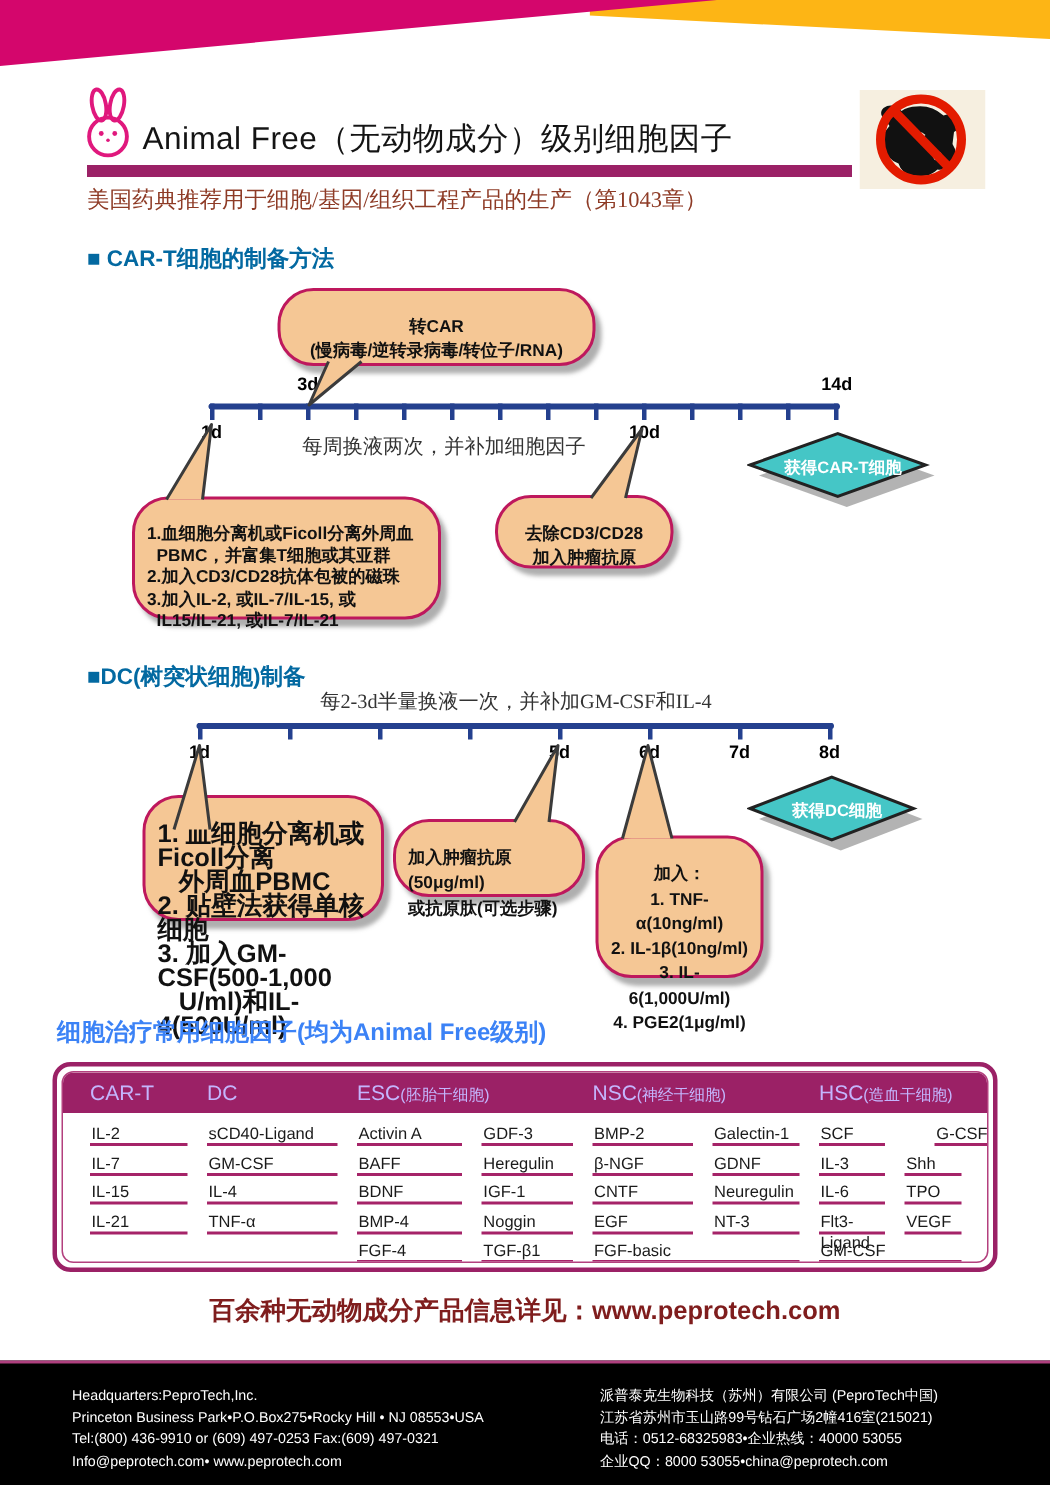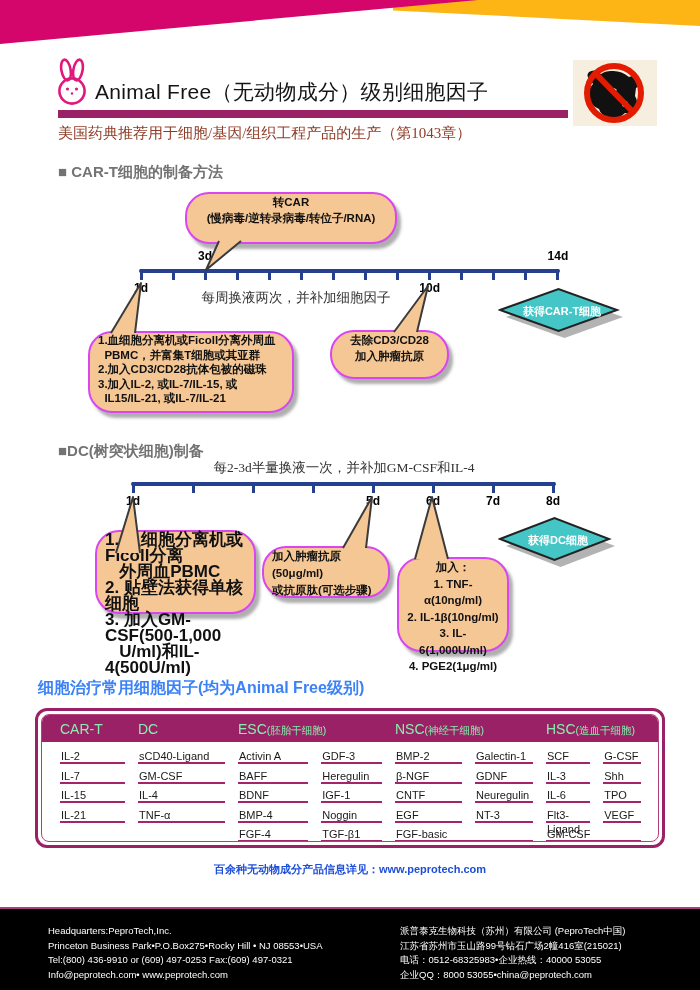--- a/index.html
+++ b/index.html
@@ -8,52 +8,52 @@
   .abs{position:absolute;}
   
   .wedge-m{left:0;top:0;width:478px;height:44px;background:#D4066C;
            clip-path:polygon(0 0,100% 0,0 100%);z-index:3;}
   .wedge-y{left:393px;top:0;width:307px;height:26px;background:#FDB515;
            clip-path:polygon(0 0,100% 0,100% 100%,0 40%);z-index:2;}
   .page-title{left:95px;top:78px;font-size:21px;color:#141414;letter-spacing:.3px;z-index:4;}
   .title-bar{left:58px;top:110px;width:510px;height:8px;background:#9B2166;z-index:4;}
   .page-subtitle{left:58px;top:124px;font-family:"Liberation Serif",serif;
                  font-size:15px;color:#8E3B26;z-index:4;}
-  .heading{position:absolute;font-size:15px;font-weight:bold;color:#737373;z-index:4;}
+  .heading{position:absolute;font-size:15px;font-weight:bold;color:#0369a1;z-index:4;}
   
   .diagram{position:absolute;left:0;top:0;width:700px;height:990px;z-index:4;pointer-events:none;}
   .tl-bar{position:absolute;background:#24408E;border-radius:2px;}
   .tl-tick{position:absolute;background:#24408E;}
   .tl-label{position:absolute;font-size:12px;font-weight:bold;color:#000;transform:translateX(-50%);white-space:nowrap;}
   .tl-note{position:absolute;font-family:"Liberation Serif",serif;font-size:13.5px;color:#333;
            transform:translateX(-50%);white-space:nowrap;}
-  .bubble{position:absolute;background:#F5C795;border:2px solid #d946ef;border-radius:24px;
+  .bubble{position:absolute;background:#F5C795;border:2px solid #be185d;border-radius:24px;
           box-shadow:4px 5px 3px rgba(110,110,110,.55);font-weight:bold;color:#111;
-          white-space:pre-line;padding:0 8px;box-sizing:border-box;z-index:5;}
+          white-space:pre-line;padding:16px 8px;box-sizing:border-box;z-index:5;}
   .bubble.center{text-align:center;}
   .tails{position:absolute;left:0;top:0;z-index:6;pointer-events:none;}
   .diamond{position:absolute;z-index:5;display:flex;align-items:center;justify-content:center;}
   .diamond svg{position:absolute;left:0;top:0;}
   .diamond span{position:relative;color:#fff;font-weight:bold;font-size:11px;white-space:nowrap;}
   
   .table-title{left:38px;top:678px;font-size:16px;font-weight:600;color:#3b82f6;z-index:4;}
   .ftable{position:absolute;left:35px;top:708px;width:630px;height:140px;border:3px solid #9B2166;
           border-radius:12px;box-sizing:border-box;padding:3px;background:#fff;z-index:4;}
   .ftable-inner{border:1px solid #B3407E;border-radius:8px;height:100%;box-sizing:border-box;
                 overflow:hidden;display:flex;flex-direction:column;background:#fff;}
   .ft-head,.ft-body{display:grid;grid-template-columns:78px 100px 157px 151px 1fr;padding-left:18px;}
-  .ft-head{background:#9B2166;color:#86efac;height:27px;align-items:center;flex:none;}
+  .ft-head{background:#9B2166;color:#c4b5fd;height:27px;align-items:center;flex:none;}
   .ft-head .main{font-size:14px;}
   .ft-head .sub{font-size:10.5px;}
   .ft-body{padding-top:7px;padding-right:4px;flex:1;}
   .ft-row{height:19.5px;}
   .ft-cell{font-size:11px;color:#1a1a1a;border-bottom:2px solid #A52368;height:15px;line-height:14px;
            box-sizing:border-box;padding-left:1px;margin-right:13px;}
   
-  .bottom-note{left:0;top:862px;width:700px;text-align:center;font-size:11px;font-weight:bold;color:#1d4ed8;z-index:4;}
+  .bottom-note{left:0;top:862px;width:700px;text-align:center;font-size:17px;font-weight:bold;color:#7f1d1d;z-index:4;}
   .footband{left:0;top:907px;width:700px;height:83px;background:#000000;border-top:2px solid #AE3F7E;
             box-sizing:border-box;z-index:3;}
   .foot-block{position:absolute;color:#fff;font-size:9.5px;line-height:14.5px;white-space:nowrap;}
 </style>
 </head>
 <body>
 
 <div class="page">
 
   <div class="abs wedge-m"></div>
@@ -254,21 +254,21 @@
             </div>
             <div class="ft-row" style="display: grid; grid-template-columns: 53% 47%;">
               <div class="ft-cell">EGF</div>
               <div class="ft-cell">NT-3</div>
             </div>
             <div class="ft-row" style="display: grid; grid-template-columns: 53% 47%;">
               <div class="ft-cell" style="grid-column: 1 / span 2;">FGF-basic</div>
             </div>
           </div>
           <div>
-            <div class="ft-row" style="display: grid; grid-template-columns: 53% 47%;">
+            <div class="ft-row" style="display: grid; grid-template-columns: 53% 47%; gap: 20px;">
               <div class="ft-cell">SCF</div>
               <div class="ft-cell">G-CSF</div>
             </div>
             <div class="ft-row" style="display: grid; grid-template-columns: 53% 47%;">
               <div class="ft-cell">IL-3</div>
               <div class="ft-cell">Shh</div>
             </div>
             <div class="ft-row" style="display: grid; grid-template-columns: 53% 47%;">
               <div class="ft-cell">IL-6</div>
               <div class="ft-cell">TPO</div>

